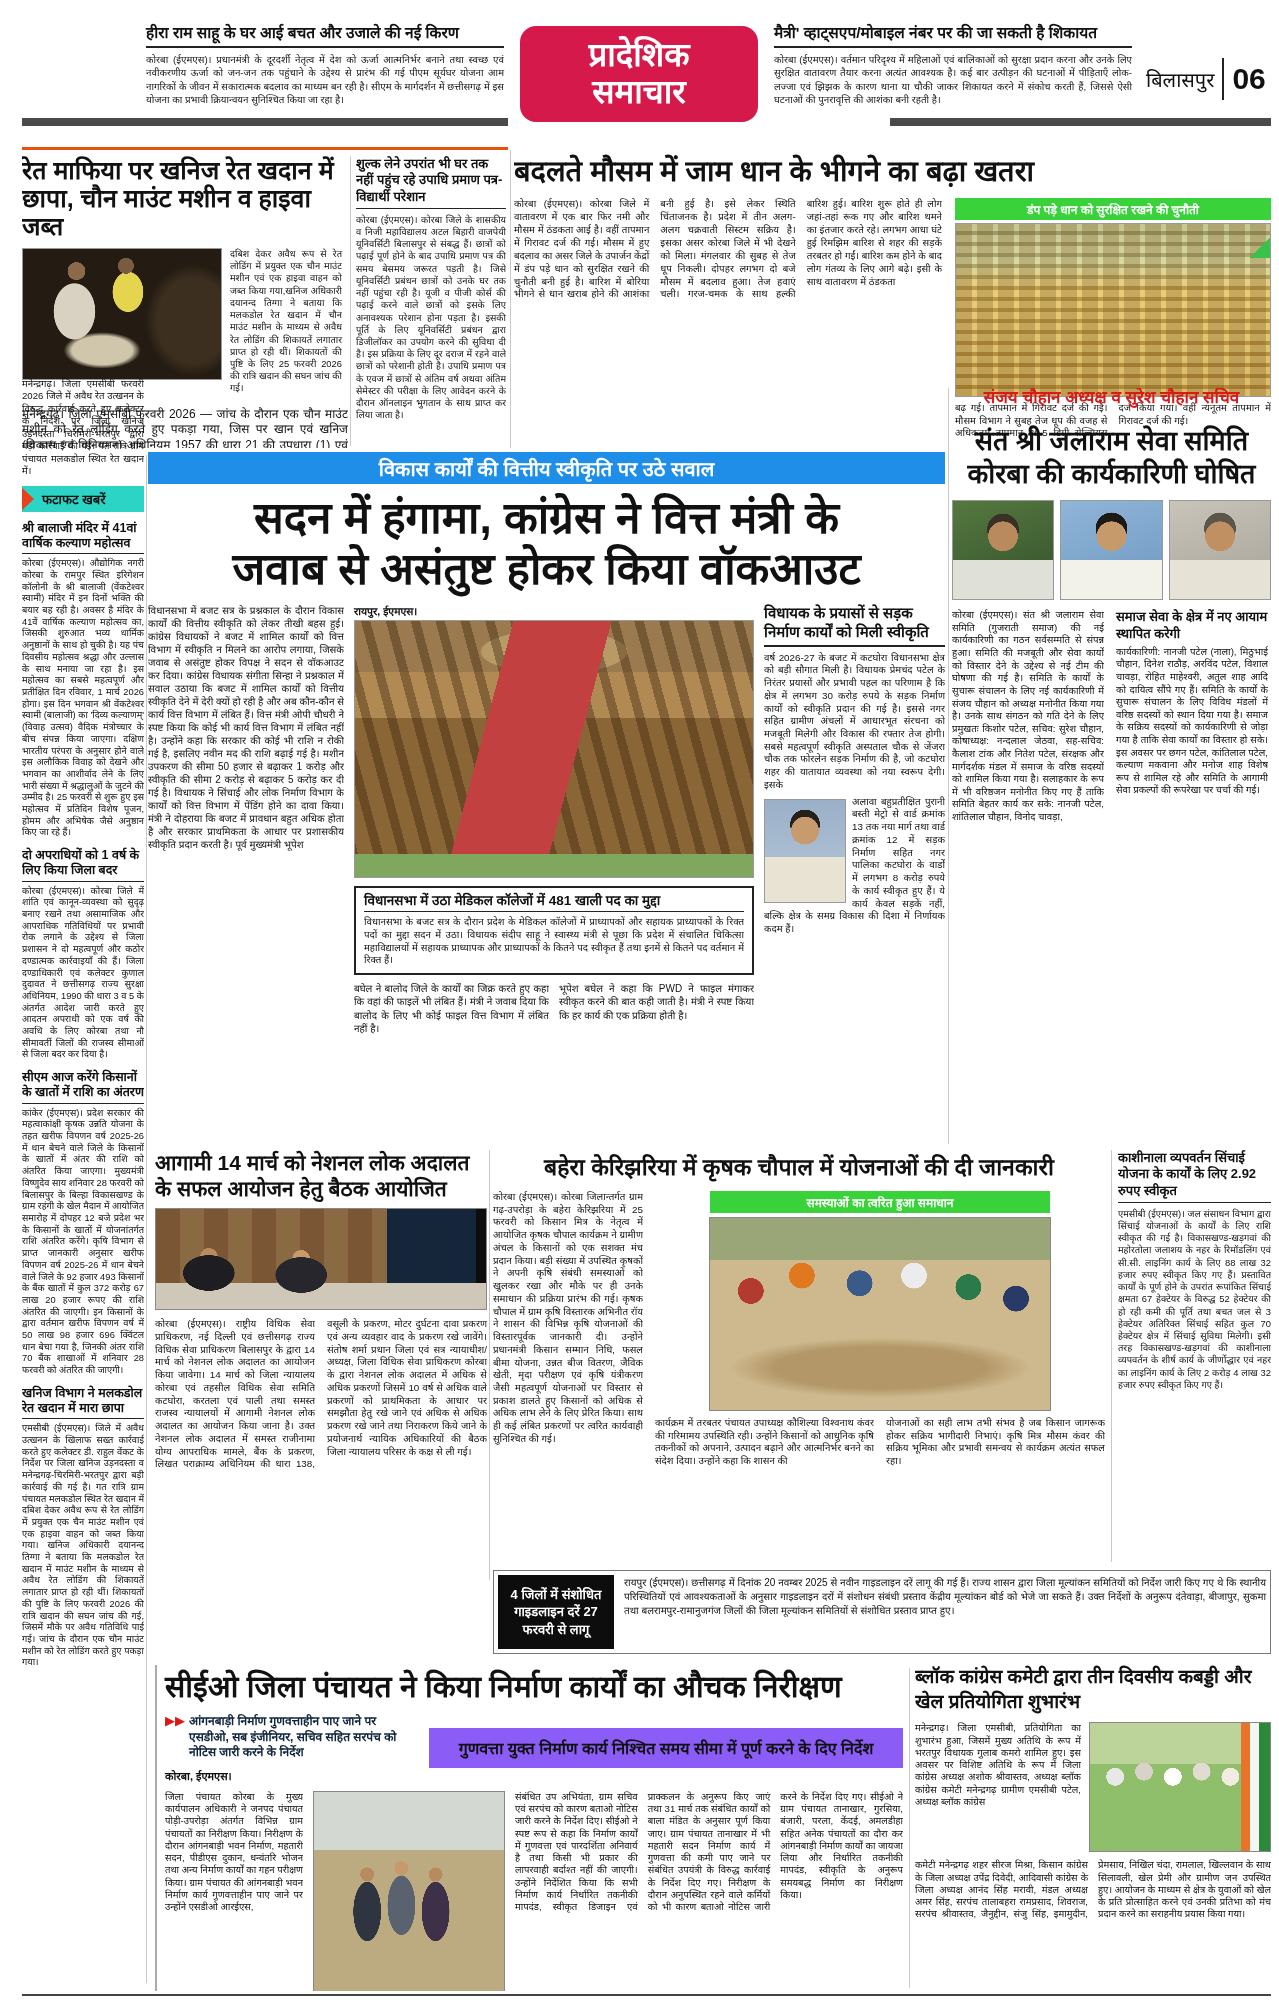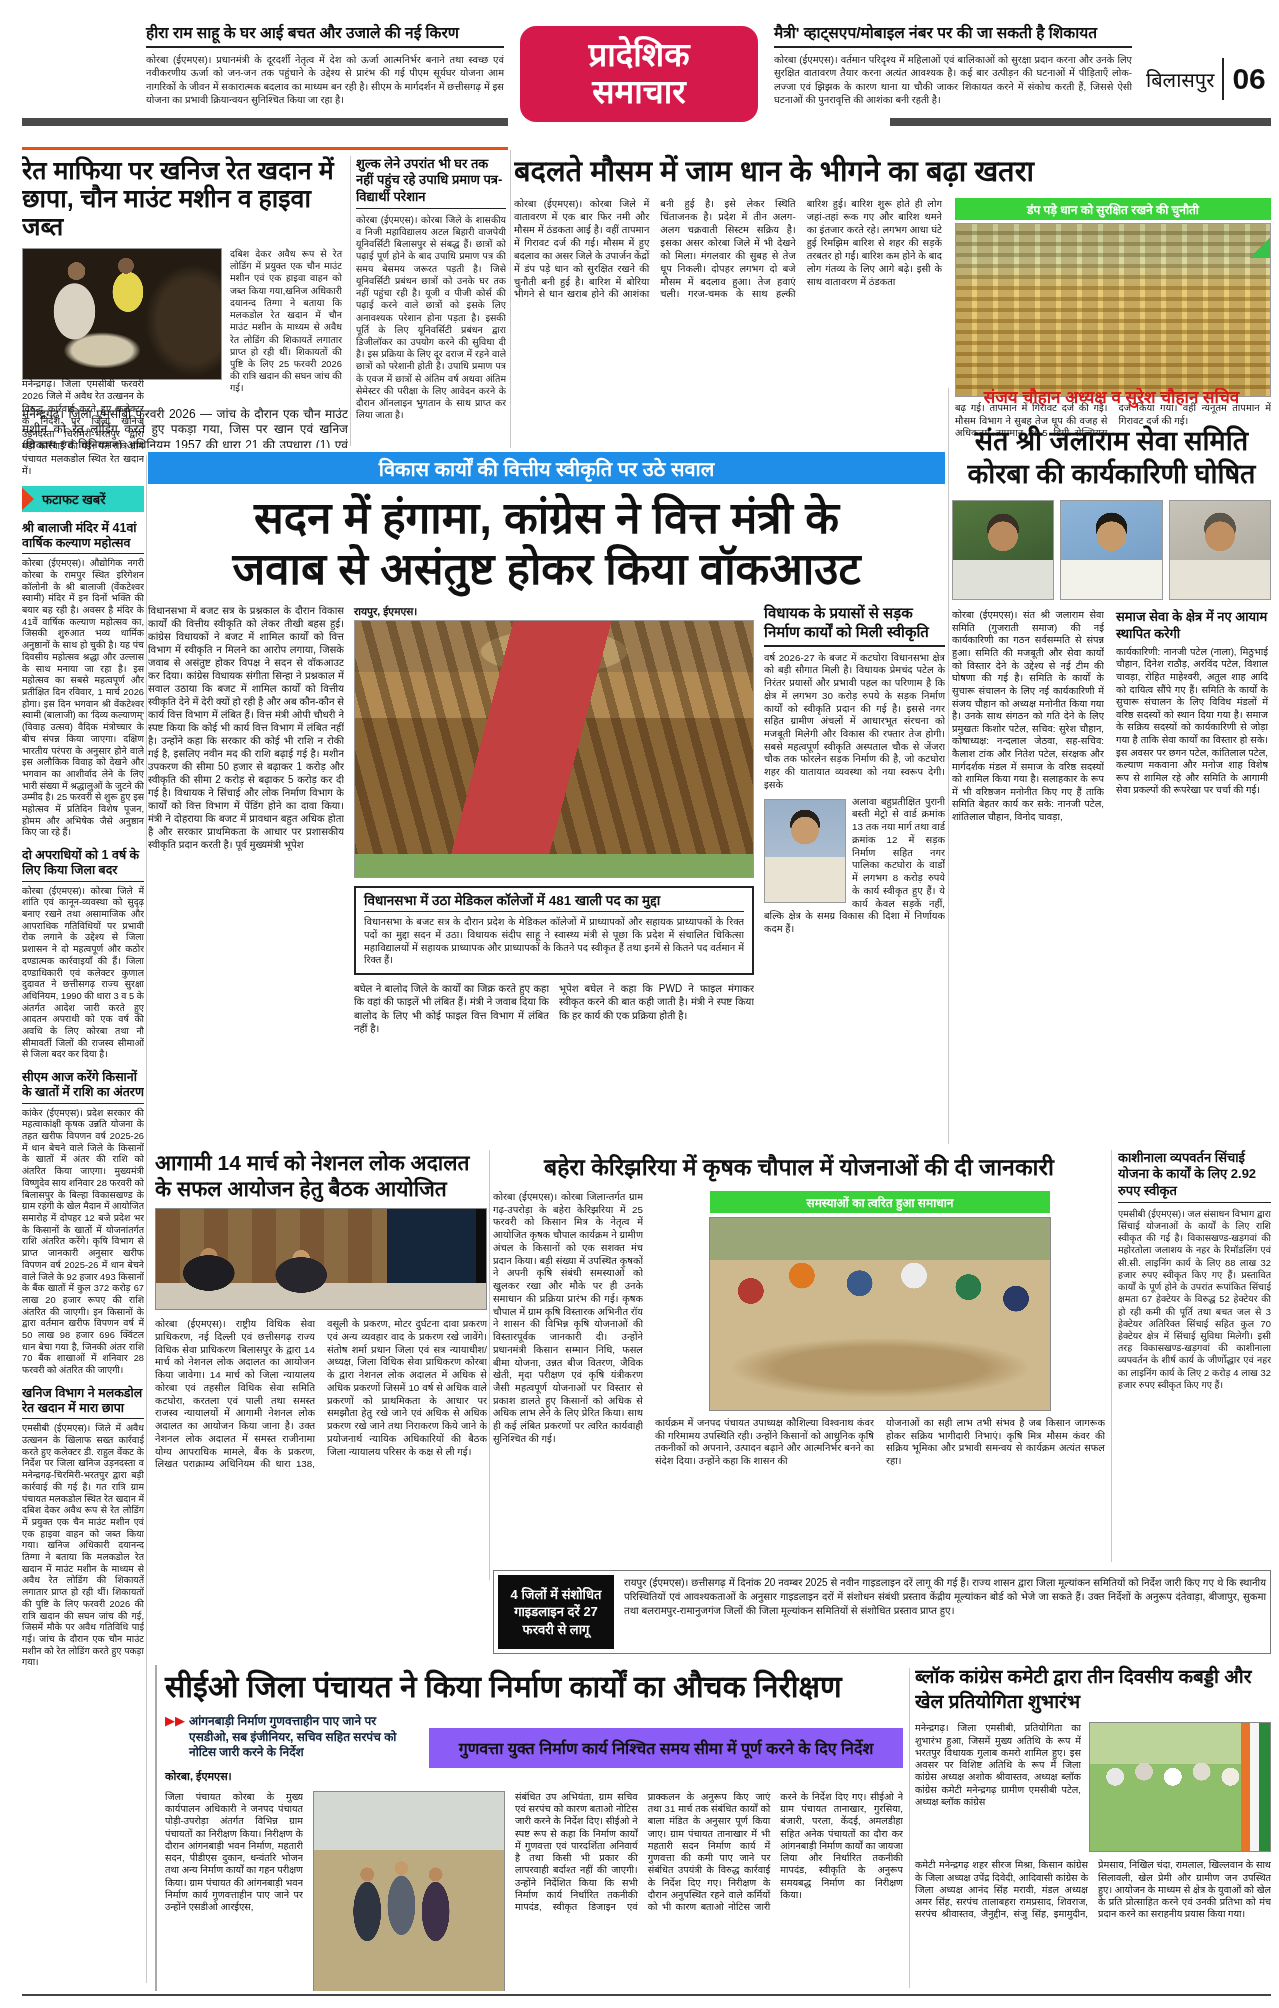--- a/index.html
+++ b/index.html
@@ -315,21 +315,21 @@
   </div>
 
   <div class="abs artchau">
     <div class="h">बहेरा केरिझरिया में कृषक चौपाल में योजनाओं की दी जानकारी</div>
     <div class="crow">
       <div class="ccol1">कोरबा (ईएमएस)। कोरबा जिलान्तर्गत ग्राम गढ़-उपरोड़ा के बहेरा केरिझरिया में 25 फरवरी को किसान मित्र के नेतृत्व में आयोजित कृषक चौपाल कार्यक्रम ने ग्रामीण अंचल के किसानों को एक सशक्त मंच प्रदान किया। बड़ी संख्या में उपस्थित कृषकों ने अपनी कृषि संबंधी समस्याओं को खुलकर रखा और मौके पर ही उनके समाधान की प्रक्रिया प्रारंभ की गई। कृषक चौपाल में ग्राम कृषि विस्तारक अभिनीत रॉय ने शासन की विभिन्न कृषि योजनाओं की विस्तारपूर्वक जानकारी दी। उन्होंने प्रधानमंत्री किसान सम्मान निधि, फसल बीमा योजना, उन्नत बीज वितरण, जैविक खेती, मृदा परीक्षण एवं कृषि यंत्रीकरण जैसी महत्वपूर्ण योजनाओं पर विस्तार से प्रकाश डालते हुए किसानों को अधिक से अधिक लाभ लेने के लिए प्रेरित किया। साथ ही कई लंबित प्रकरणों पर त्वरित कार्यवाही सुनिश्चित की गई।</div>
       <div class="cright">
         <div class="greenlabel glabel2">समस्याओं का त्वरित हुआ समाधान</div>
         <div class="photo-farmers"></div>
         <div class="c2cols">
-          <div>कार्यक्रम में जनपद पंचायत उपाध्यक्ष कौशिल्या विश्वनाथ कंवर की गरिमामय उपस्थिति रही। उन्होंने किसानों को आधुनिक कृषि तकनीकों को अपनाने, उत्पादन बढ़ाने और आत्मनिर्भर बनने का संदेश दिया। उन्होंने कहा कि शासन की</div>
+          <div>कार्यक्रम में तरबतर पंचायत उपाध्यक्ष कौशिल्या विश्वनाथ कंवर की गरिमामय उपस्थिति रही। उन्होंने किसानों को आधुनिक कृषि तकनीकों को अपनाने, उत्पादन बढ़ाने और आत्मनिर्भर बनने का संदेश दिया। उन्होंने कहा कि शासन की</div>
           <div>योजनाओं का सही लाभ तभी संभव है जब किसान जागरूक होकर सक्रिय भागीदारी निभाएं। कृषि मित्र मौसम कंवर की सक्रिय भूमिका और प्रभावी समन्वय से कार्यक्रम अत्यंत सफल रहा।</div>
         </div>
       </div>
     </div>
   </div>
 
   <div class="abs artkash">
     <div class="h">काशीनाला व्यपवर्तन सिंचाई योजना के कार्यों के लिए 2.92 रुपए स्वीकृत</div>
     <div class="b">एमसीबी (ईएमएस)। जल संसाधन विभाग द्वारा सिंचाई योजनाओं के कार्यों के लिए राशि स्वीकृत की गई है। विकासखण्ड-खड़गवां की महोरतोला जलाशय के नहर के रिमॉडलिंग एवं सी.सी. लाइनिंग कार्य के लिए 88 लाख 32 हजार रुपए स्वीकृत किए गए हैं। प्रस्तावित कार्यों के पूर्ण होने के उपरांत रूपांकित सिंचाई क्षमता 67 हेक्टेयर के विरुद्ध 52 हेक्टेयर की हो रही कमी की पूर्ति तथा बचत जल से 3 हेक्टेयर अतिरिक्त सिंचाई सहित कुल 70 हेक्टेयर क्षेत्र में सिंचाई सुविधा मिलेगी। इसी तरह विकासखण्ड-खड़गवां की काशीनाला व्यपवर्तन के शीर्ष कार्य के जीर्णोद्धार एवं नहर का लाइनिंग कार्य के लिए 2 करोड़ 4 लाख 32 हजार रुपए स्वीकृत किए गए हैं।</div>
   </div>

